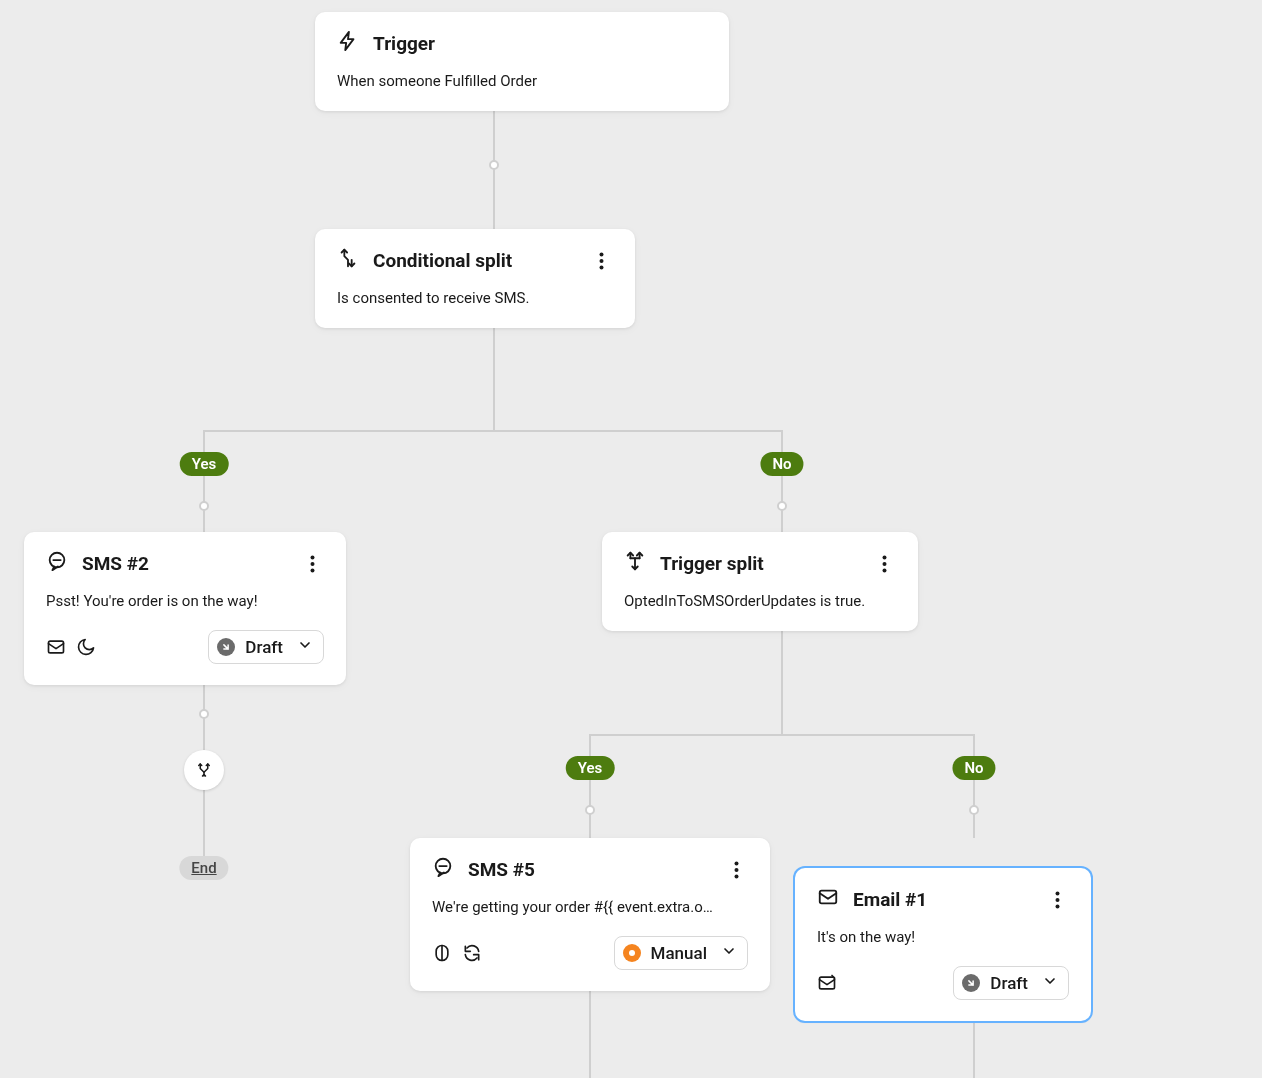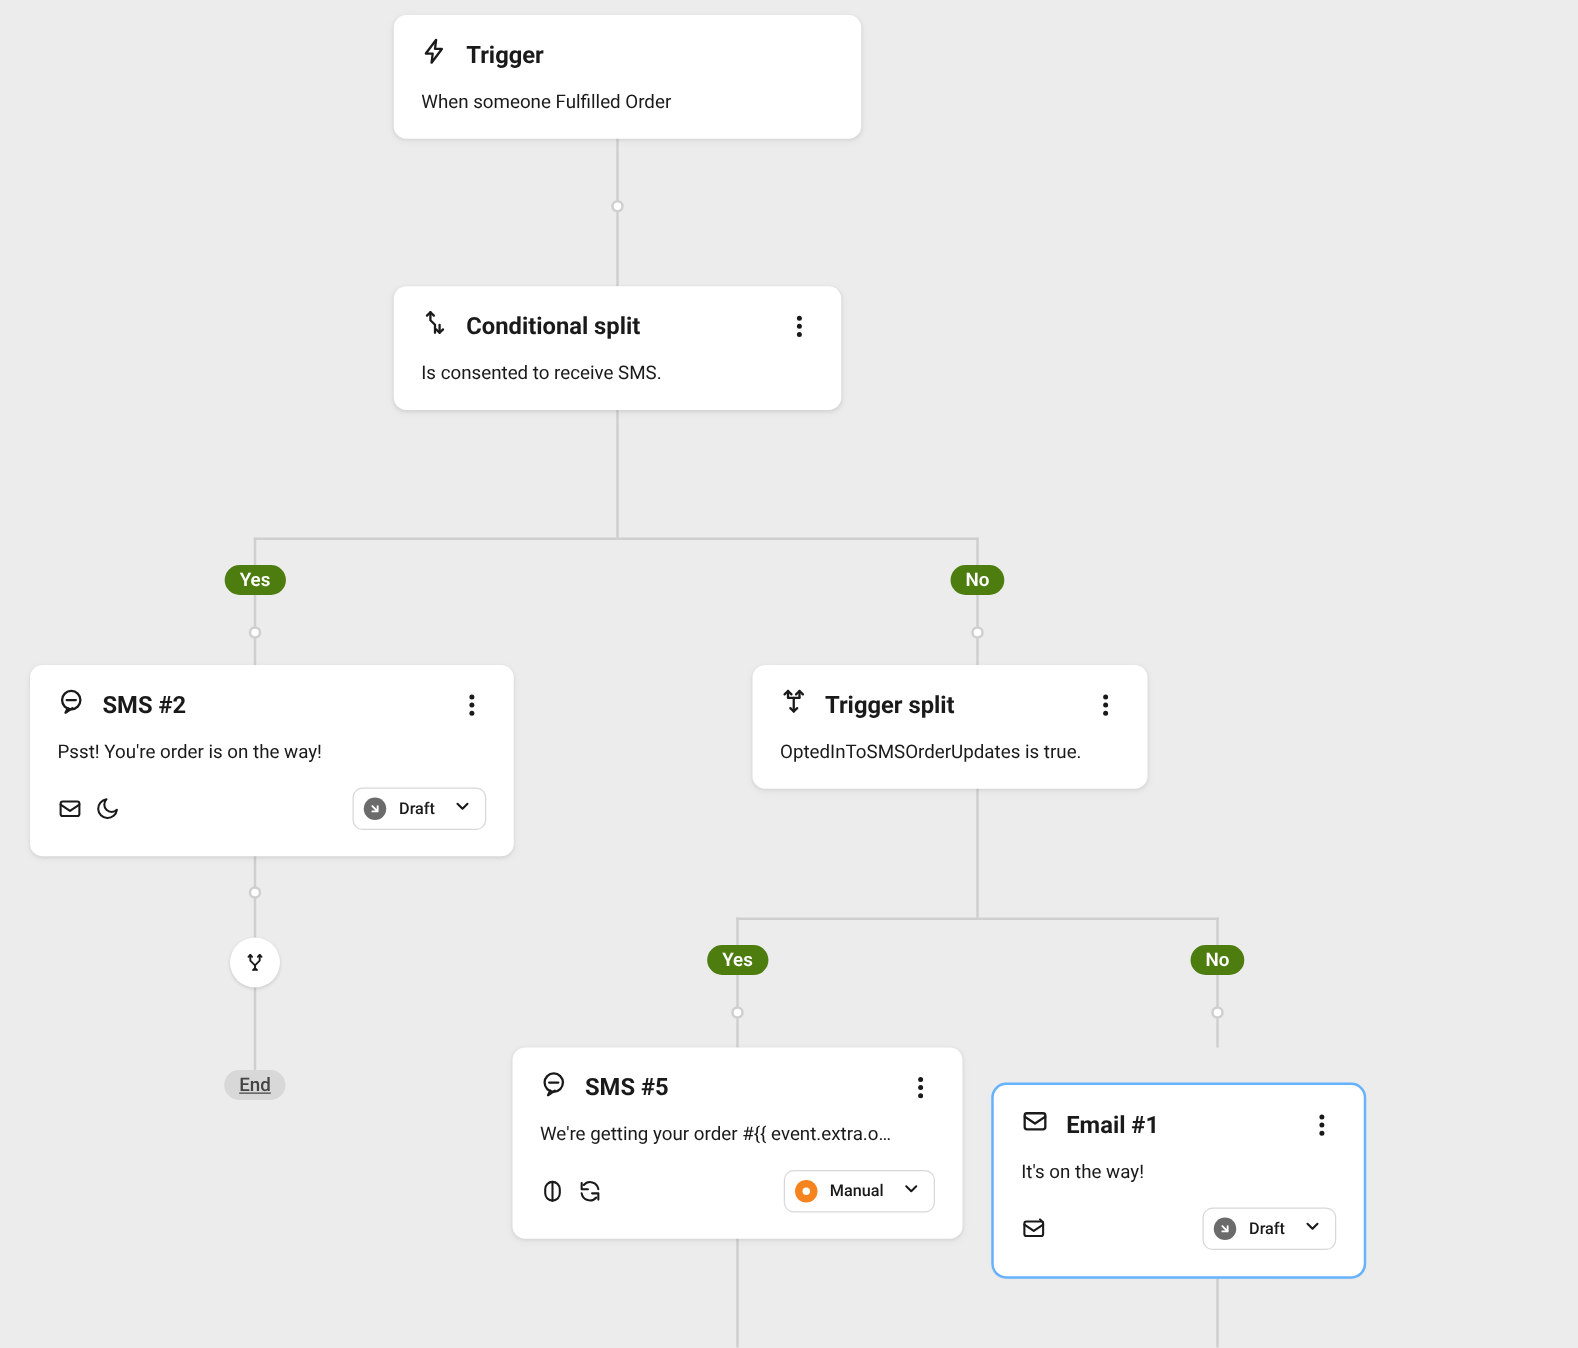--- a/index.html
+++ b/index.html
@@ -63,21 +63,21 @@
 
   .status-pill {
     margin-left: auto;
     display: flex;
     align-items: center;
     gap: 10px;
     background: #fff;
     border: 1px solid #d8d8d8;
     border-radius: 8px;
     padding: 6px 10px 6px 8px;
-    font-size: 13px;
+    font-size: 17px;
     font-weight: 500;
     cursor: pointer;
   }
   .status-dot {
     width: 18px; height: 18px; border-radius: 50%;
     display:inline-flex; align-items:center; justify-content:center;
     flex-shrink:0;
   }
   .status-dot.gray { background:#6b6b6b; }
   .status-dot.orange { background:#f5841f; }
@@ -131,23 +131,23 @@
     width: 40px; height: 40px;
     border-radius: 50%;
     background: #fff;
     box-shadow: 0 1px 3px rgba(0,0,0,0.15);
     display:flex; align-items:center; justify-content:center;
     transform: translate(-50%, -50%);
     cursor:pointer;
   }
 
   
-  #card-trigger { left: 315px; top: 12px; width: 374px; }
-  #card-cond    { left: 315px; top: 229px; width: 358px; }
-  #card-sms2    { left: 24px;  top: 532px; width: 387px; }
+  #card-trigger { left: 315px; top: 12px; width: 414px; }
+  #card-cond    { left: 315px; top: 229px; width: 320px; }
+  #card-sms2    { left: 24px;  top: 532px; width: 322px; }
   #card-trigsplit { left: 602px; top: 532px; width: 316px; }
   #card-sms1    { left: 410px; top: 838px; width: 360px; }
   #card-email1  { left: 795px; top: 868px; width: 296px; }
 
   
   
 </style>
 </head>
 <body>
 

